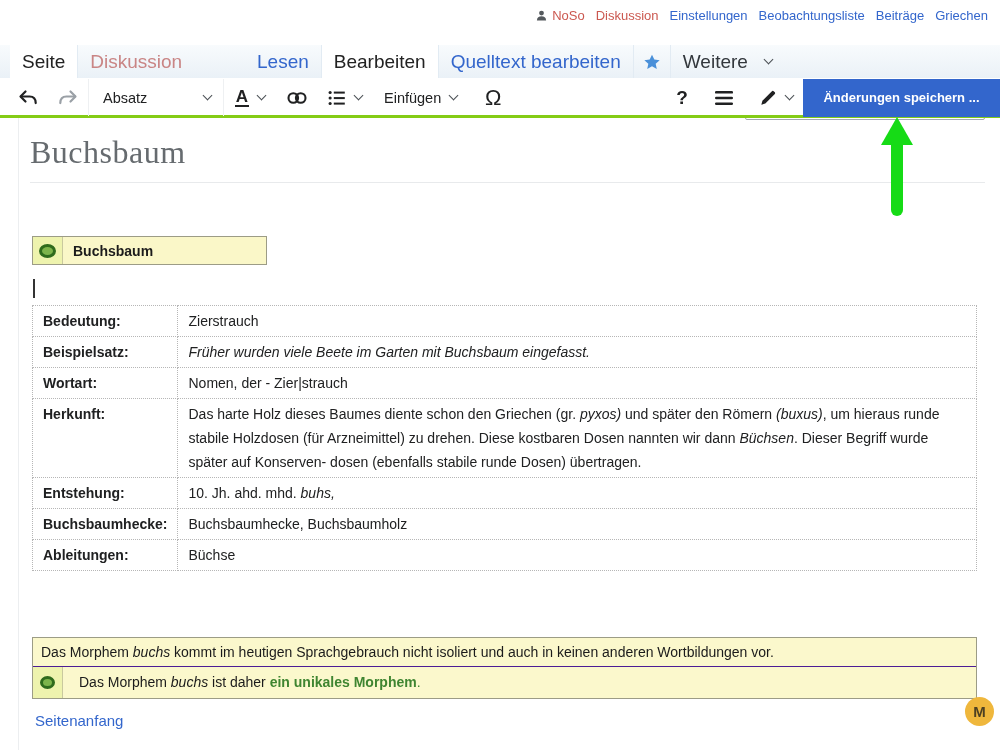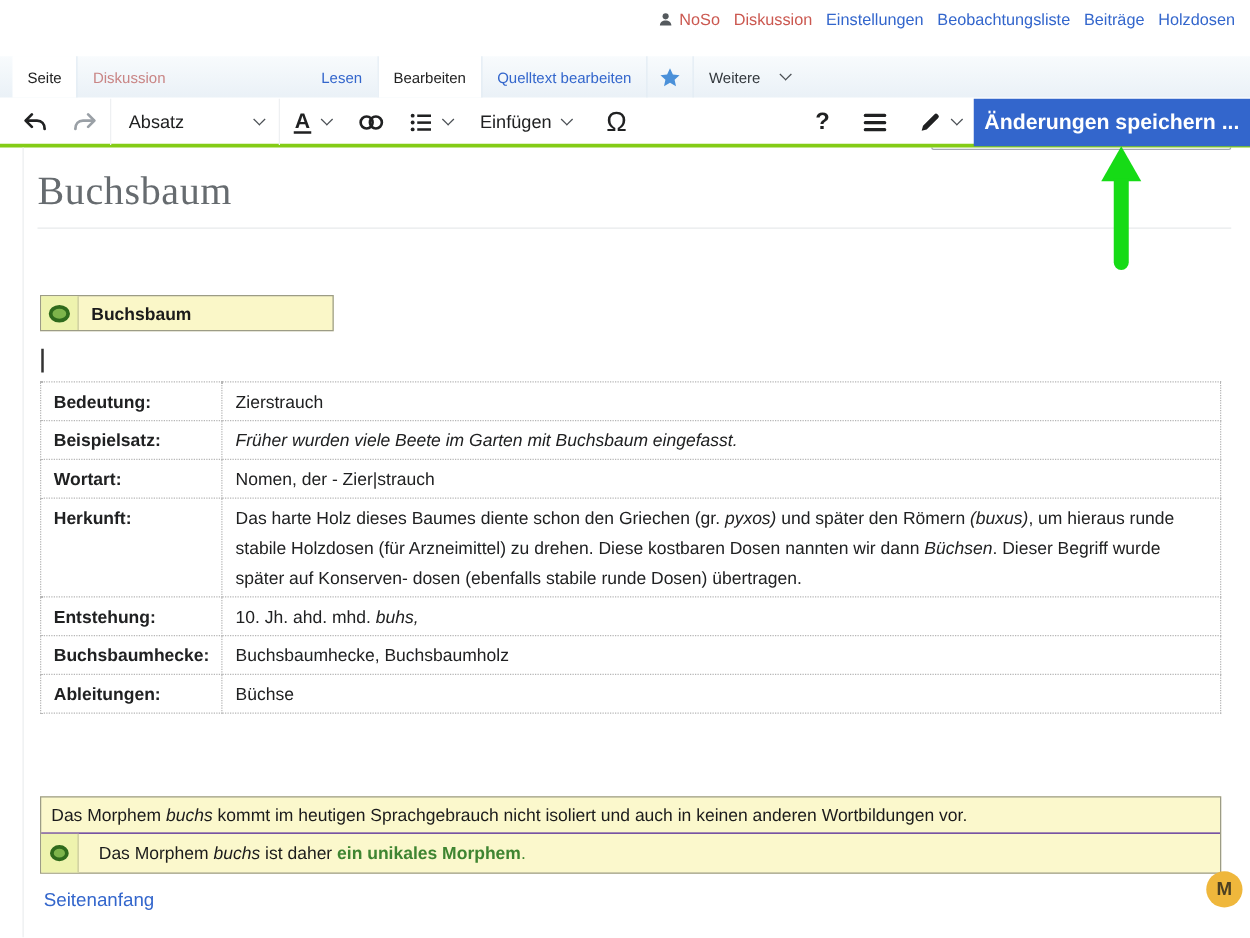--- a/index.html
+++ b/index.html
@@ -14,21 +14,21 @@
   .personal-bar { position:absolute; top:8px; right:12px; display:flex; align-items:center; gap:11px; font-size:13px; }
   .pb-link { color:#3366cc; cursor:pointer; white-space:nowrap; }
   .pb-link.red { color:#cb5850; }
   .pb-user { display:flex; align-items:center; gap:4px; }
 
   
   .tab-row { position:absolute; top:45px; left:0; width:1000px; height:33px;
     background:linear-gradient(to bottom,#f8fbfd,#eaf1f7); }
   .tabs-left { position:absolute; left:10px; top:0; height:33px; display:flex; }
   .tabs-right { position:absolute; left:245px; top:0; height:33px; display:flex; }
-  .tab { padding:0 12px; display:flex; align-items:center; font-size:12px; color:#3366cc;
+  .tab { padding:0 12px; display:flex; align-items:center; font-size:19px; color:#3366cc;
     cursor:pointer; border-left:1px solid #e2ebf3; white-space:nowrap; }
   .tab:first-child { border-left:none; }
   .tab.active { background:#fff; color:#222; }
   .tab.new { color:#c98585; }
   .tab.more { color:#32373c; gap:17px; }
   .tab.star-tab { padding:0 9px; }
 
   .chev { display:inline-block; width:7px; height:7px; border-right:1.6px solid #4a4f54;
     border-bottom:1.6px solid #4a4f54; transform:rotate(45deg); margin-top:-4px; }
 
@@ -50,22 +50,22 @@
   .tb-textstyle { width:52px; gap:9px; }
   .tb-a { font-size:17px; font-weight:bold; border-bottom:2px solid #202122; line-height:1.05; padding:0 1px; }
   .tb-link-btn { width:42px; }
   .tb-list-btn { width:52px; gap:7px; }
   .tb-insert { padding:0 14px; gap:9px; font-size:14.5px; }
   .tb-omega { width:44px; font-size:22px; }
   .tb-right { margin-left:auto; display:flex; align-items:center; }
   .tb-help { width:38px; font-size:19px; font-weight:bold; }
   .tb-menu { width:46px; }
   .tb-pencil { width:56px; gap:8px; }
-  .save-btn { width:221px; height:38px; background:#3366cc; color:#fff; font-weight:bold;
-    font-size:17px; display:flex; align-items:center; justify-content:center; cursor:pointer; white-space:nowrap; }
+  .save-btn { width:197px; height:38px; background:#3366cc; color:#fff; font-weight:bold;
+    font-size:13px; display:flex; align-items:center; justify-content:center; cursor:pointer; white-space:nowrap; }
 
   
   .content-left-border { position:absolute; left:18px; top:118px; height:632px; width:1px; background:#eceef0; }
   .page-title { position:absolute; left:30px; top:134px; margin:0; font-family:"Liberation Serif", serif;
     font-weight:400; font-size:32px; color:#666b6f; letter-spacing:0.5px; }
   .title-rule { position:absolute; left:30px; top:182px; width:955px; height:1px; background:#e8eaec; }
 
   .tpl-box { position:absolute; left:32px; top:236px; width:235px; height:29px;
     border:1px solid #9c9c86; background:#faf7c8; display:flex; cursor:pointer; }
   .tpl-icon-cell { width:30px; background:#eef3ae; border-right:1px solid #c9c99e;
@@ -115,21 +115,21 @@
             <circle cx="12" cy="7.5" r="4.5" fill="#54595d"></circle>
             <path d="M3.5 21c0-4.7 3.8-7.5 8.5-7.5s8.5 2.8 8.5 7.5z" fill="#54595d"></path>
           </svg>
       </span>
       <span class="pb-link red">NoSo</span>
     </span>
     <span class="pb-link red">Diskussion</span>
     <span class="pb-link">Einstellungen</span>
     <span class="pb-link">Beobachtungsliste</span>
     <span class="pb-link">Beiträge</span>
-    <span class="pb-link">Holzdosen</span>
+    <span class="pb-link">Griechen</span>
   </div>
 
   <div class="tab-row">
     <div class="tabs-left">
       <div class="tab active">
           <span>Seite</span>
         </div>
       <div class="tab new">
           <span>Diskussion</span>
         </div>

